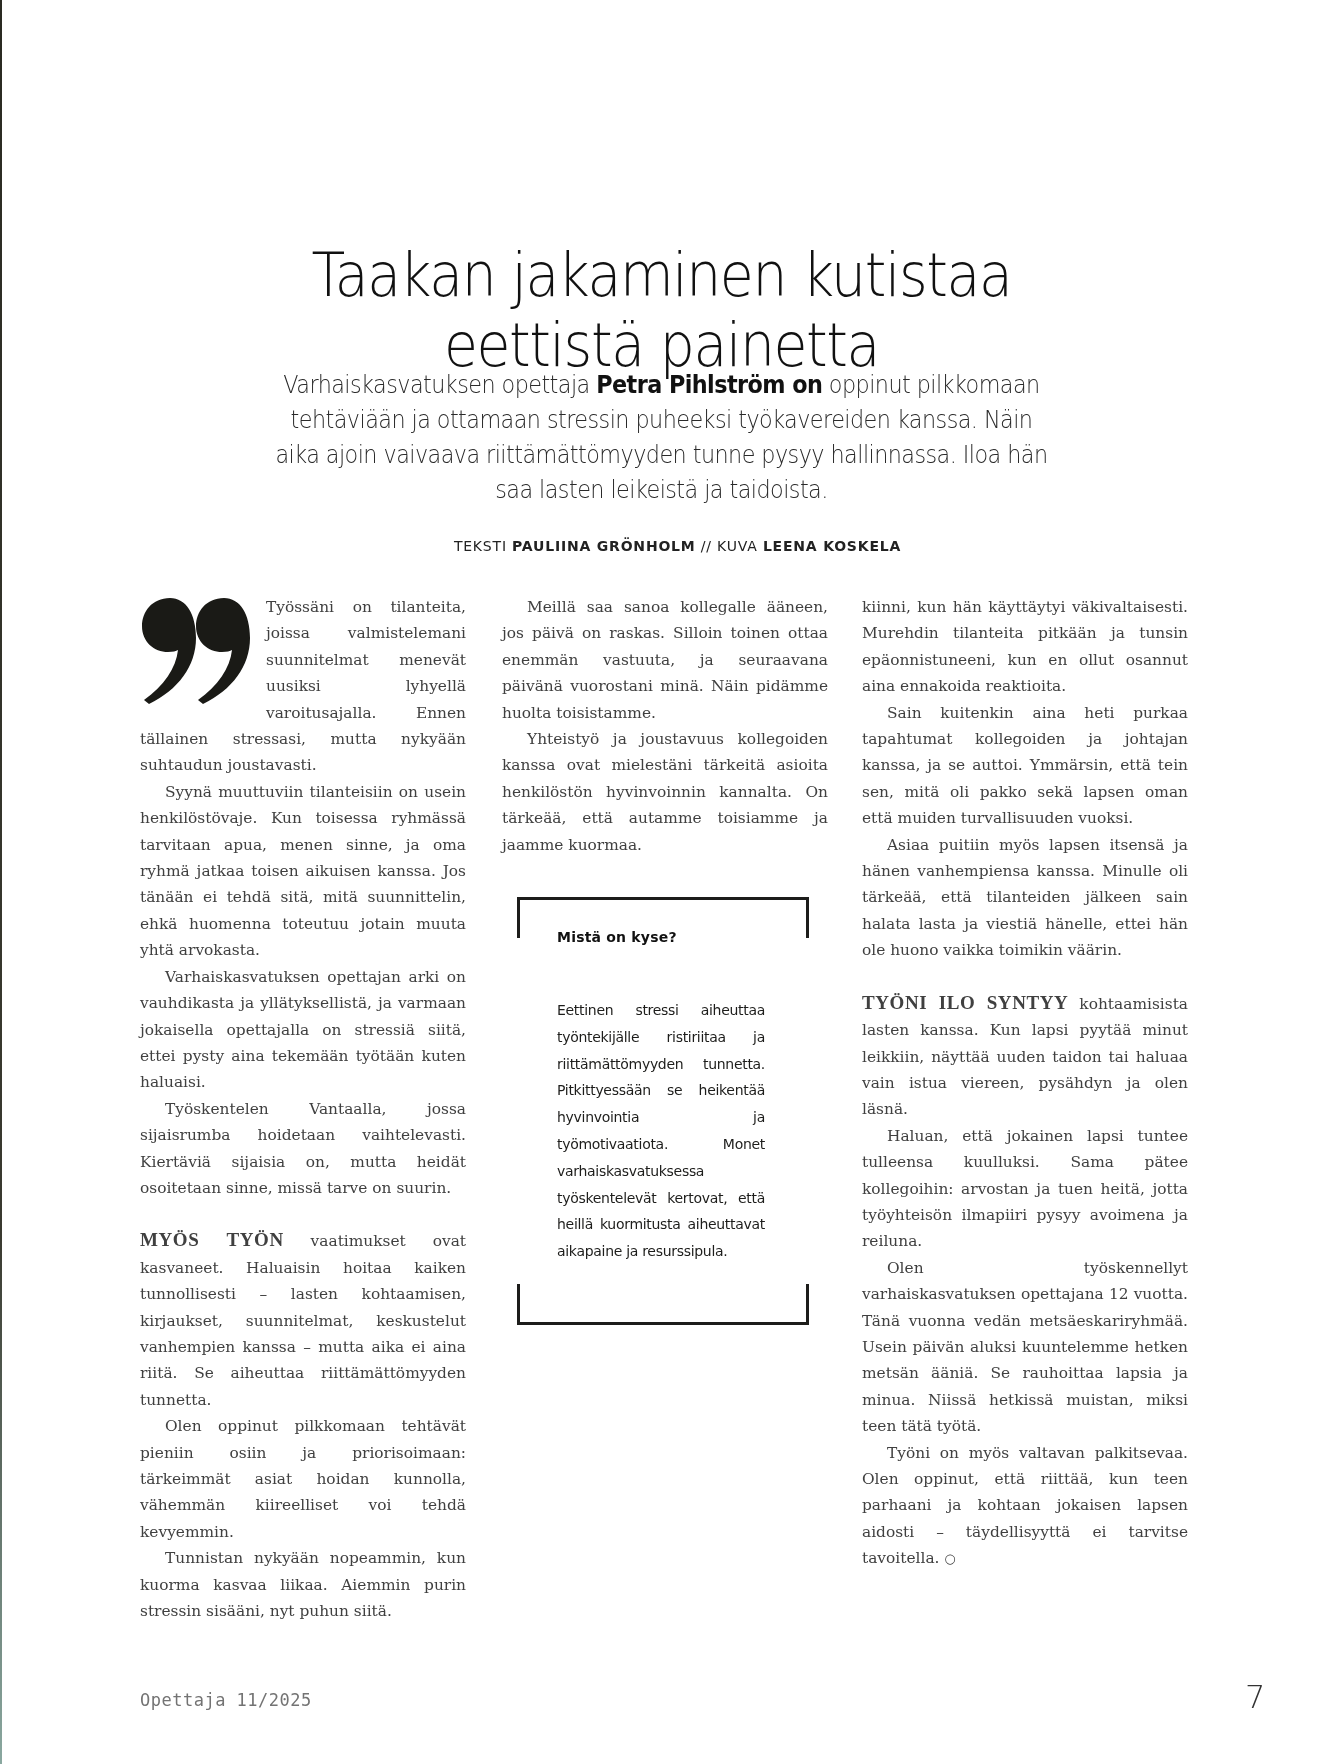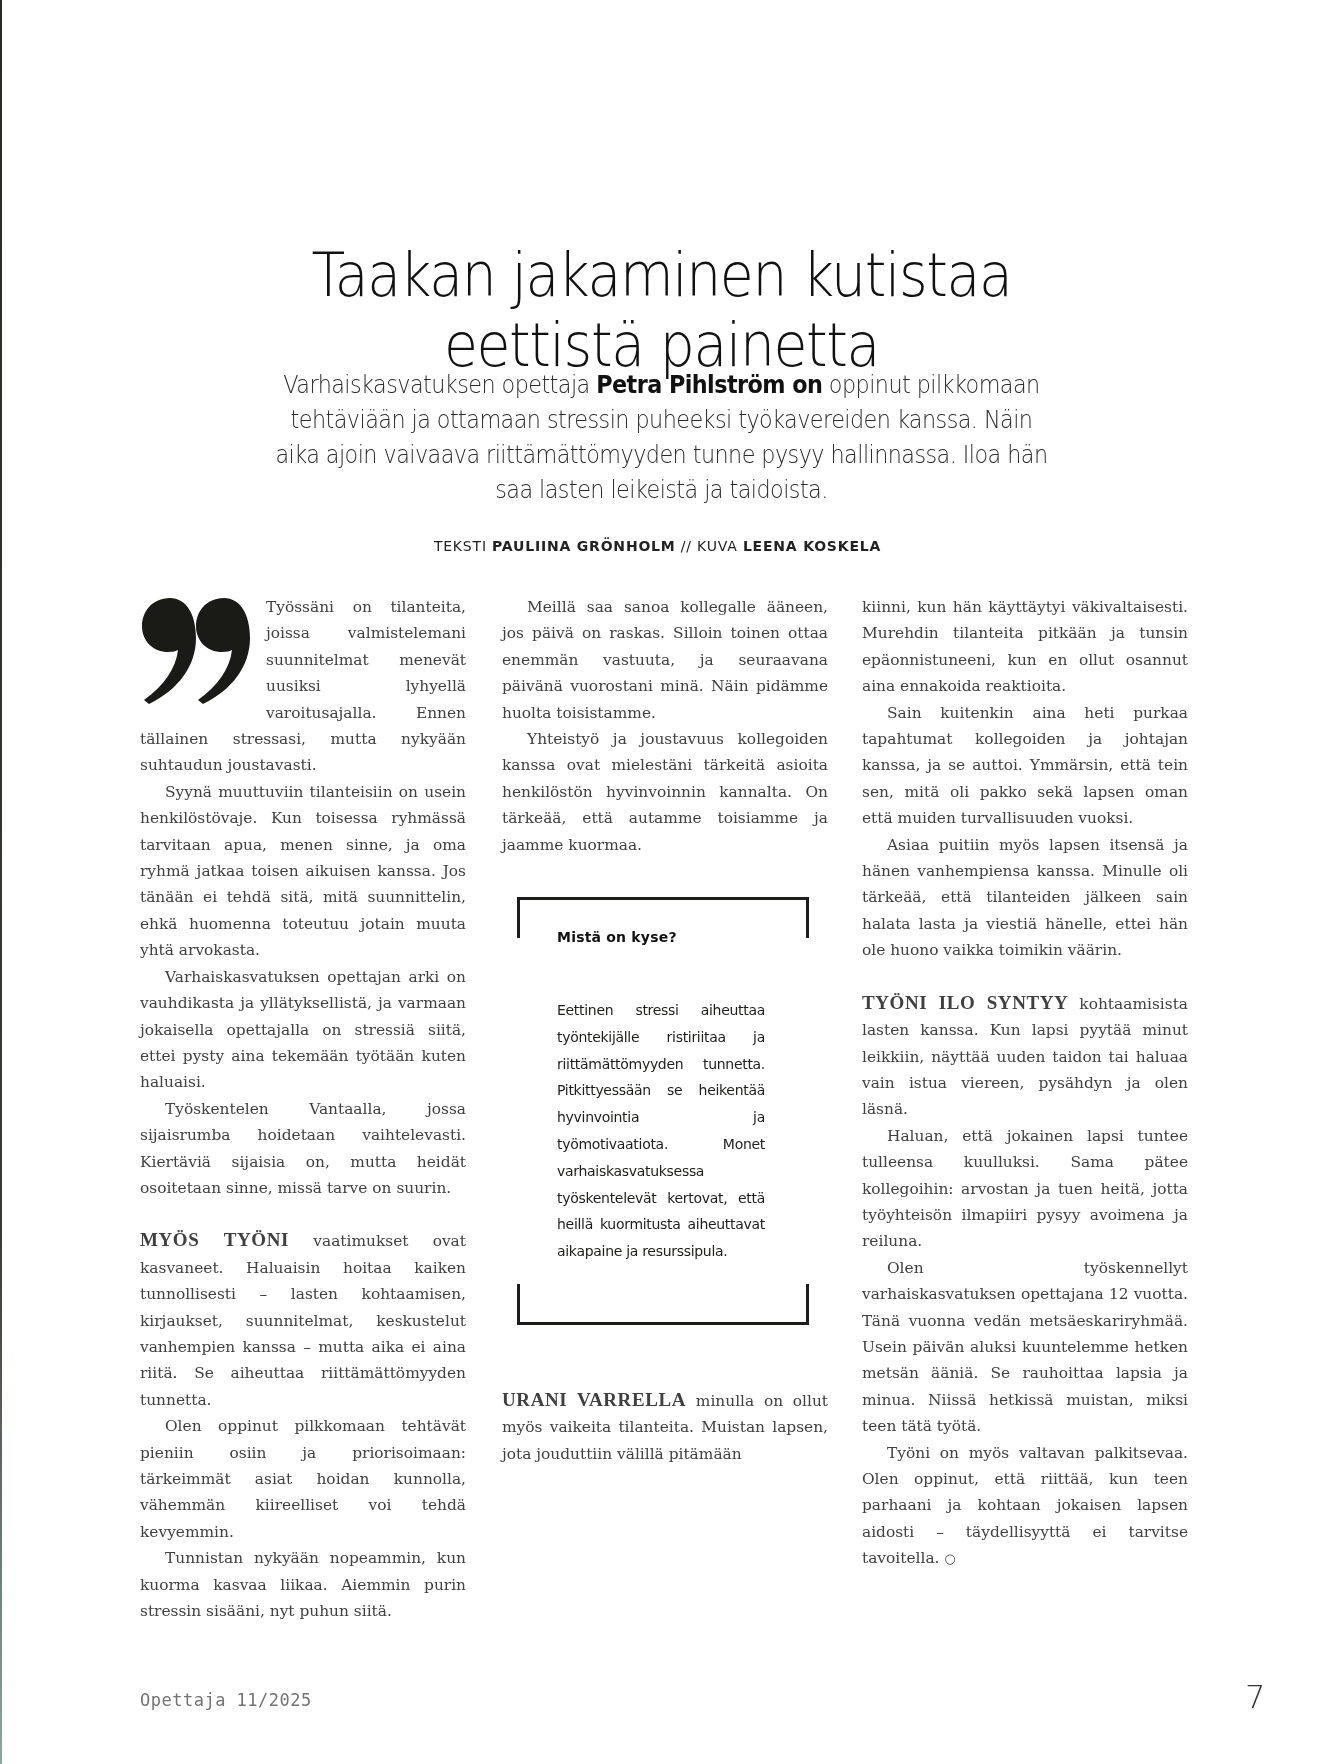--- a/index.html
+++ b/index.html
@@ -19,21 +19,21 @@
   }
   .title span { display: block; }
   .lead {
     position: absolute; left: 240px; top: 368px; width: 843px; text-align: center;
     font-family: "DejaVu Sans", sans-serif; font-weight: 300; font-size: 24px;
     line-height: 35px; color: #2a2a2a; letter-spacing: -0.6px;
     transform: scaleX(0.93); transform-origin: center top;
   }
   .lead b { font-weight: 700; color: #111; }
   .byline {
-    position: absolute; left: 296px; top: 538px; width: 723px; text-align: center;
+    position: absolute; left: 316px; top: 538px; width: 723px; text-align: center;
     font-family: "DejaVu Sans", sans-serif; font-size: 14px; letter-spacing: 0.8px;
     color: #222;
   }
   .byline b { font-weight: 700; }
   .col {
     position: absolute; top: 594px; width: 326px;
     font-family: "DejaVu Serif", serif; font-size: 15.4px; line-height: 26.4px;
     color: #404040; text-align: justify; hyphens: manual;
   }
   .col p { margin: 0; text-indent: 25px; }
@@ -95,39 +95,38 @@
 
 <div class="col col1">
   <svg class="quote-mark" viewBox="0 0 112 108">
     <path d="M30 2 C12 2 2 16 2 30 C2 46 14 56 28 56 C33 56 36 55 38 54 C36 72 24 90 4 104 L9 108 C38 94 56 70 56 42 C56 18 46 2 30 2 Z" fill="#1a1a16"></path>
     <path d="M84 2 C66 2 56 16 56 30 C56 46 68 56 82 56 C87 56 90 55 92 54 C90 72 78 90 58 104 L63 108 C92 94 110 70 110 42 C110 18 100 2 84 2 Z" fill="#1a1a16"></path>
   </svg>
   <p class="noindent">Työssäni on tilanteita, joissa valmistelemani suunnitelmat menevät uusiksi lyhyellä varoitusajalla. Ennen tällainen stressasi, mutta nykyään suhtaudun joustavasti.</p>
   <p>Syynä muuttuviin tilanteisiin on usein henkilöstövaje. Kun toisessa ryhmässä tarvitaan apua, menen sinne, ja oma ryhmä jatkaa toisen aikuisen kanssa. Jos tänään ei tehdä sitä, mitä suunnittelin, ehkä huomenna toteutuu jotain muuta yhtä arvokasta.</p>
   <p>Varhaiskasvatuksen opettajan arki on vauhdikasta ja yllätyksellistä, ja varmaan jokaisella opettajalla on stressiä siitä, ettei pysty aina tekemään työtään kuten haluaisi.</p>
   <p>Työskentelen Vantaalla, jossa sijaisrumba hoidetaan vaihtelevasti. Kiertäviä sijaisia on, mutta heidät osoitetaan sinne, missä tarve on suurin.</p>
-  <p class="section"><span class="kicker">MYÖS TYÖNI</span><span> vaatimukset ovat kasvaneet. Haluaisin hoitaa kaiken tunnollisesti – lasten kohtaamisen, kirjaukset, suunnitelmat, keskustelut vanhempien kanssa – mutta aika ei aina riitä. Se aiheuttaa riittämättömyyden tunnetta.</span></p>
+  <p class="section"><span class="kicker">MYÖS TYÖN</span><span> vaatimukset ovat kasvaneet. Haluaisin hoitaa kaiken tunnollisesti – lasten kohtaamisen, kirjaukset, suunnitelmat, keskustelut vanhempien kanssa – mutta aika ei aina riitä. Se aiheuttaa riittämättömyyden tunnetta.</span></p>
   <p>Olen oppinut pilkkomaan tehtävät pieniin osiin ja priorisoimaan: tärkeimmät asiat hoidan kunnolla, vähemmän kiireelliset voi tehdä kevyemmin.</p>
   <p>Tunnistan nykyään nopeammin, kun kuorma kasvaa liikaa. Aiemmin purin stressin sisääni, nyt puhun siitä.</p>
 </div>
 
 <div class="col col2">
   <p>Meillä saa sanoa kollegalle ääneen, jos päivä on raskas. Silloin toinen ottaa enemmän vastuuta, ja seuraavana päivänä vuorostani minä. Näin pidämme huolta toisistamme.</p>
   <p>Yhteistyö ja joustavuus kollegoiden kanssa ovat mielestäni tärkeitä asioita henkilöstön hyvinvoinnin kannalta. On tärkeää, että autamme toisiamme ja jaamme kuormaa.</p>
 </div>
 
 <div class="factbox">
   <div class="corner-top"></div>
   <h3>Mistä on kyse?</h3>
   <div class="fact-text">Eettinen stressi aiheuttaa työntekijälle ristiriitaa ja riittämättömyyden tunnetta. Pitkittyessään se heikentää hyvinvointia ja työmotivaatiota. Monet varhaiskasvatuksessa työskentelevät kertovat, että heillä kuormitusta aiheuttavat aikapaine ja resurssipula.</div>
   <div class="corner-bottom"></div>
 </div>
 
 <div class="col col2" style="top:1361px;">
-  <p class="section"><span class="kicker">URANI VARRELLA</span><span> minulla on ollut myös vaikeita tilanteita. Muistan lapsen, jota jouduttiin välillä pitämään</span></p>
 </div>
 
 <div class="col col3">
   <p class="noindent">kiinni, kun hän käyttäytyi väkivaltaisesti. Murehdin tilanteita pitkään ja tunsin epäonnistuneeni, kun en ollut osannut aina ennakoida reaktioita.</p>
   <p>Sain kuitenkin aina heti purkaa tapahtumat kollegoiden ja johtajan kanssa, ja se auttoi. Ymmärsin, että tein sen, mitä oli pakko sekä lapsen oman että muiden turvallisuuden vuoksi.</p>
   <p>Asiaa puitiin myös lapsen itsensä ja hänen vanhempiensa kanssa. Minulle oli tärkeää, että tilanteiden jälkeen sain halata lasta ja viestiä hänelle, ettei hän ole huono vaikka toimikin väärin.</p>
   <p class="section"><span class="kicker">TYÖNI ILO SYNTYY</span><span> kohtaamisista lasten kanssa. Kun lapsi pyytää minut leikkiin, näyttää uuden taidon tai haluaa vain istua viereen, pysähdyn ja olen läsnä.</span></p>
   <p>Haluan, että jokainen lapsi tuntee tulleensa kuulluksi. Sama pätee kollegoihin: arvostan ja tuen heitä, jotta työyhteisön ilmapiiri pysyy avoimena ja reiluna.</p>
   <p>Olen työskennellyt varhaiskasvatuksen opettajana 12 vuotta. Tänä vuonna vedän metsäeskariryhmää. Usein päivän aluksi kuuntelemme hetken metsän ääniä. Se rauhoittaa lapsia ja minua. Niissä hetkissä muistan, miksi teen tätä työtä.</p>
   <p><span>Työni on myös valtavan palkitsevaa. Olen oppinut, että riittää, kun teen parhaani ja kohtaan jokaisen lapsen aidosti – täydellisyyttä ei tarvitse tavoitella.</span> <span class="end-mark">○</span></p>

